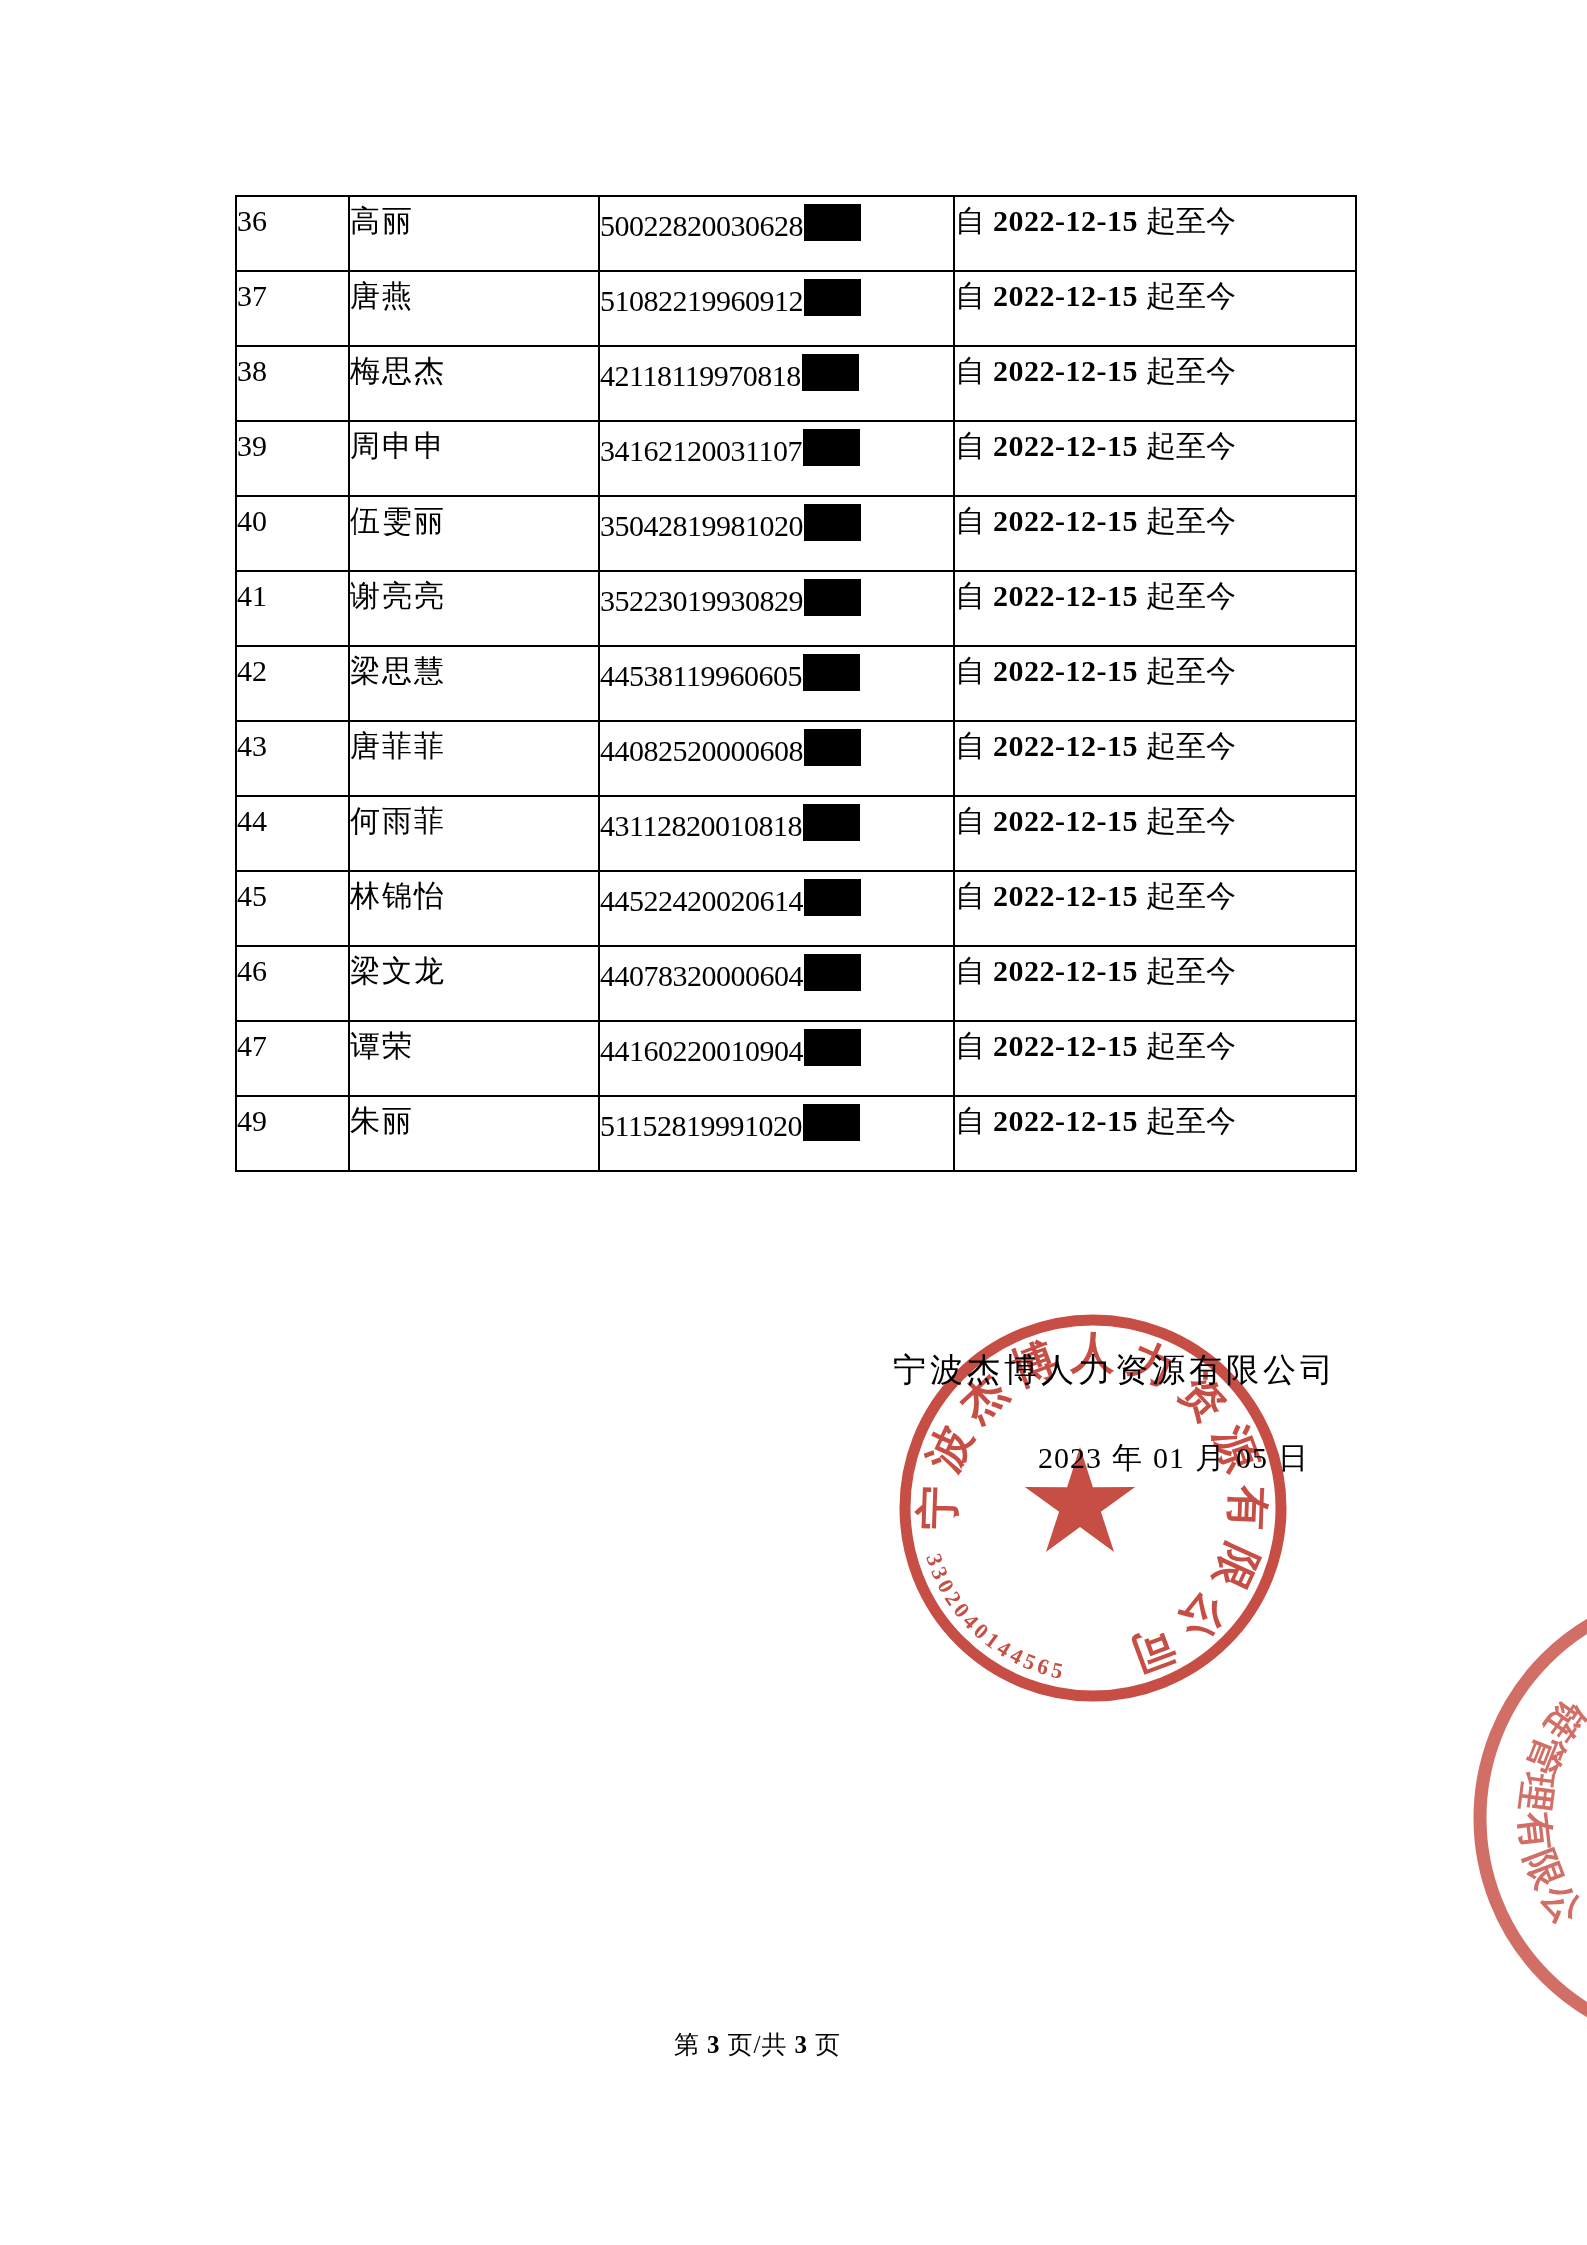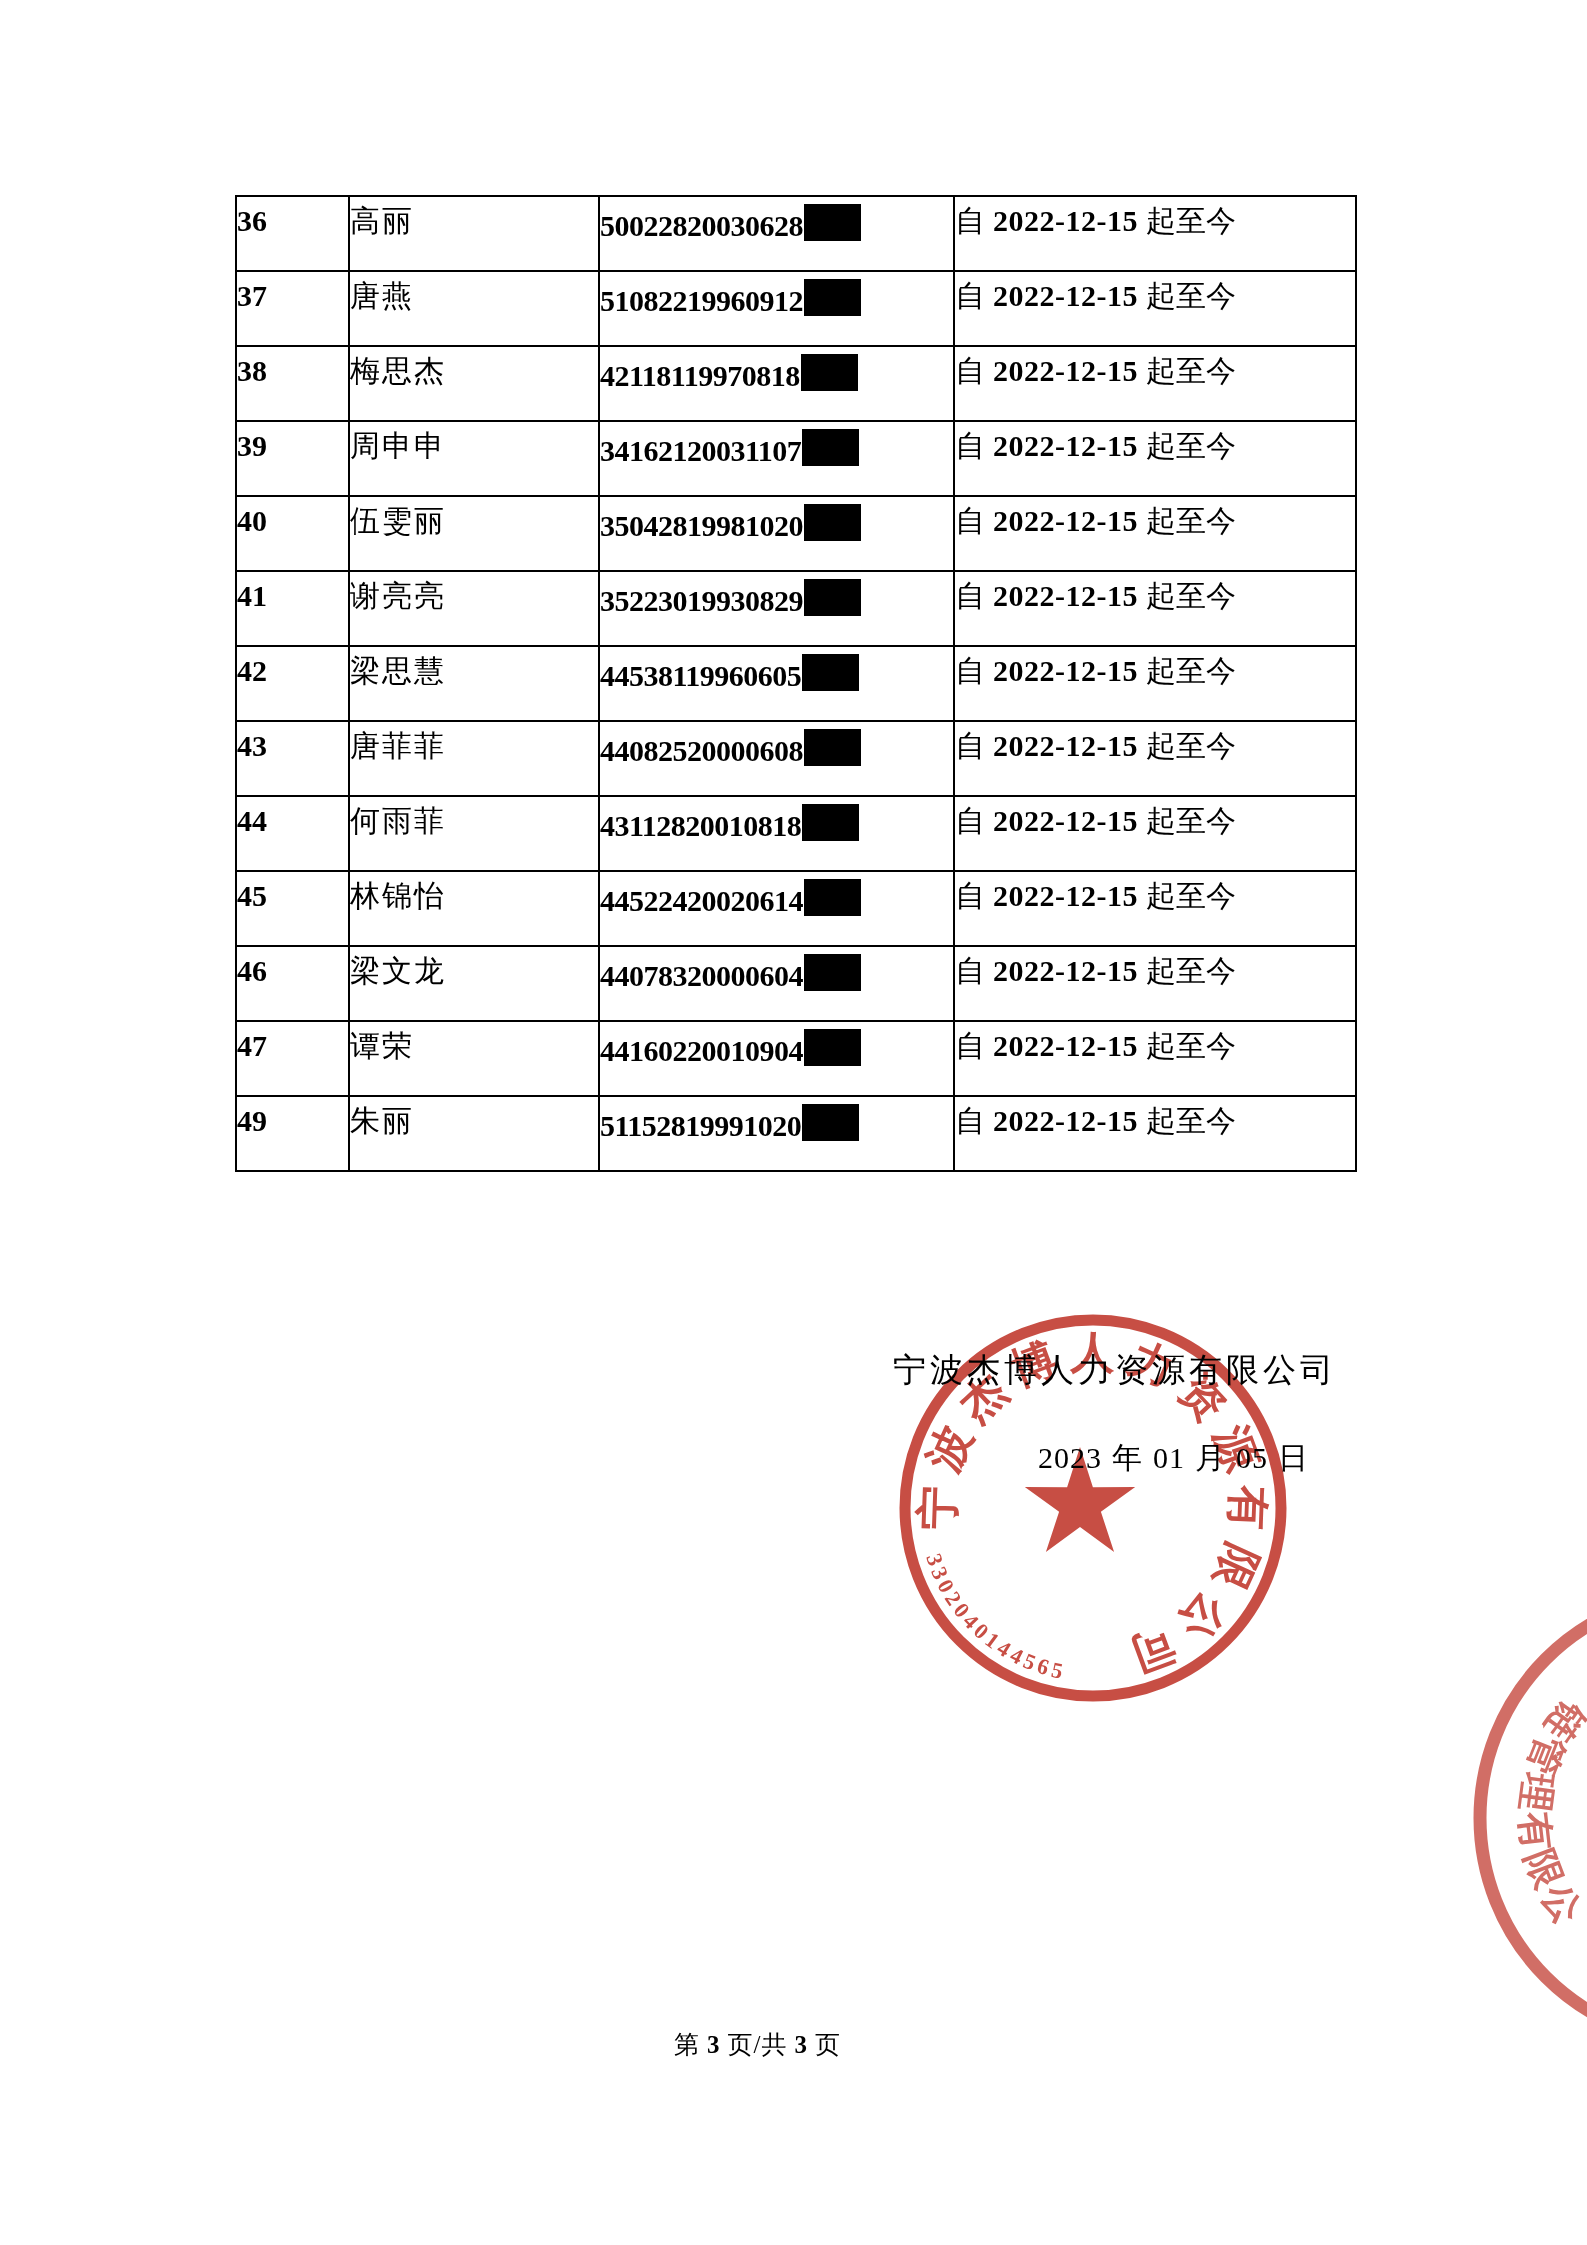--- a/index.html
+++ b/index.html
@@ -17,23 +17,23 @@
     border:2px solid #000;
     box-sizing:border-box;
     vertical-align:top;
     height:75px;
     padding:7px 0 0 0;
     font-size:30px;
     line-height:1.1;
     white-space:nowrap;
     overflow:hidden;
   }
-  td.c-no{font-weight:bold;padding-left:16px;}
+  td.c-no{font-weight:normal;padding-left:16px;}
   td.c-name{padding-left:9px;letter-spacing:2px;}
-  td.c-id{font-weight:bold;padding-left:13px;font-size:29px;letter-spacing:-0.5px;margin-top:43px;}
+  td.c-id{font-weight:normal;padding-left:13px;font-size:29px;letter-spacing:-0.5px;margin-top:43px;}
   td.c-period{padding-left:17px;font-size:29px;border-radius:31px;}
   td.c-period b{letter-spacing:0.5px;}
   .redact{
     display:inline-block;width:57px;height:37px;background:#000;
     vertical-align:-5px;margin-left:1px;
   }
   
   .company-line{
     position:absolute;left:893px;top:1348px;
     font-size:33px;letter-spacing:4px;white-space:nowrap;

